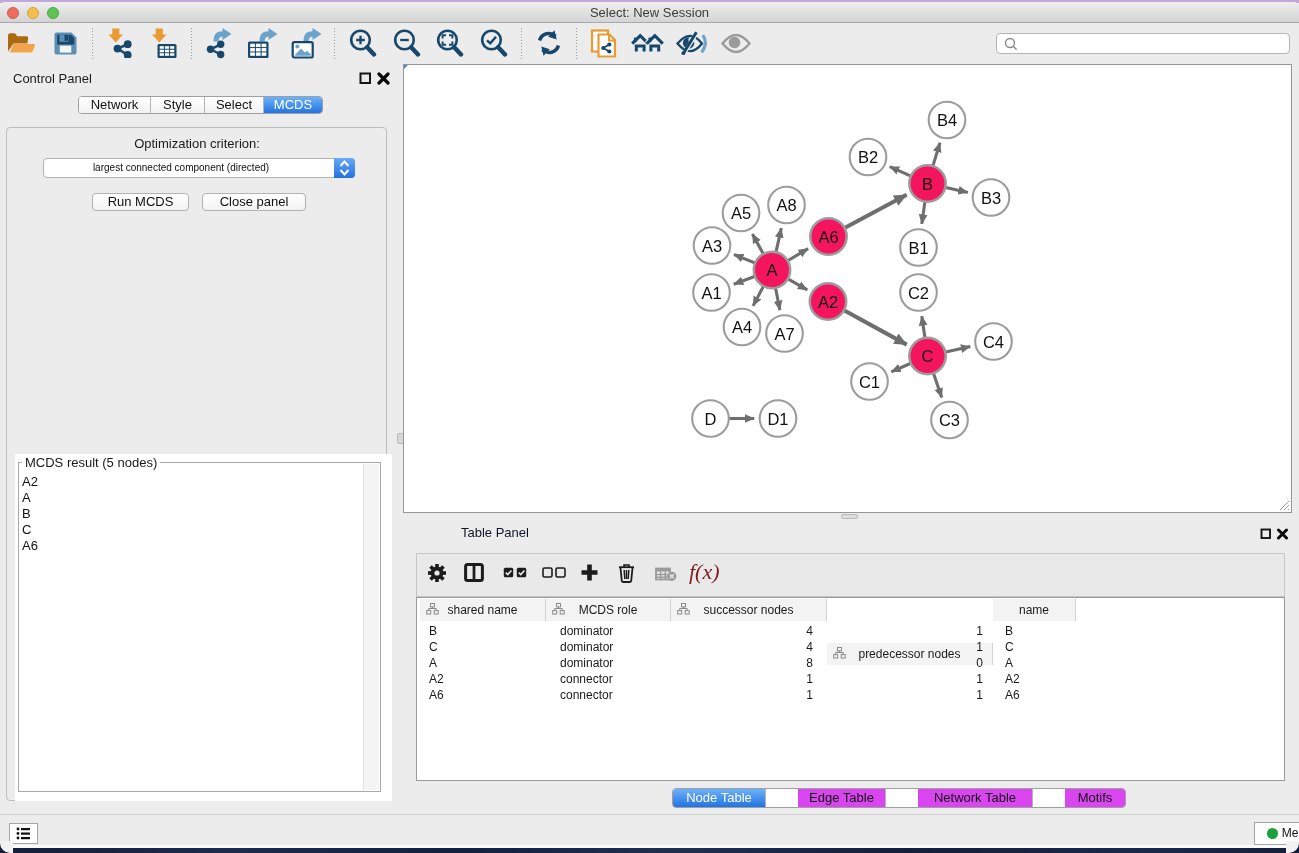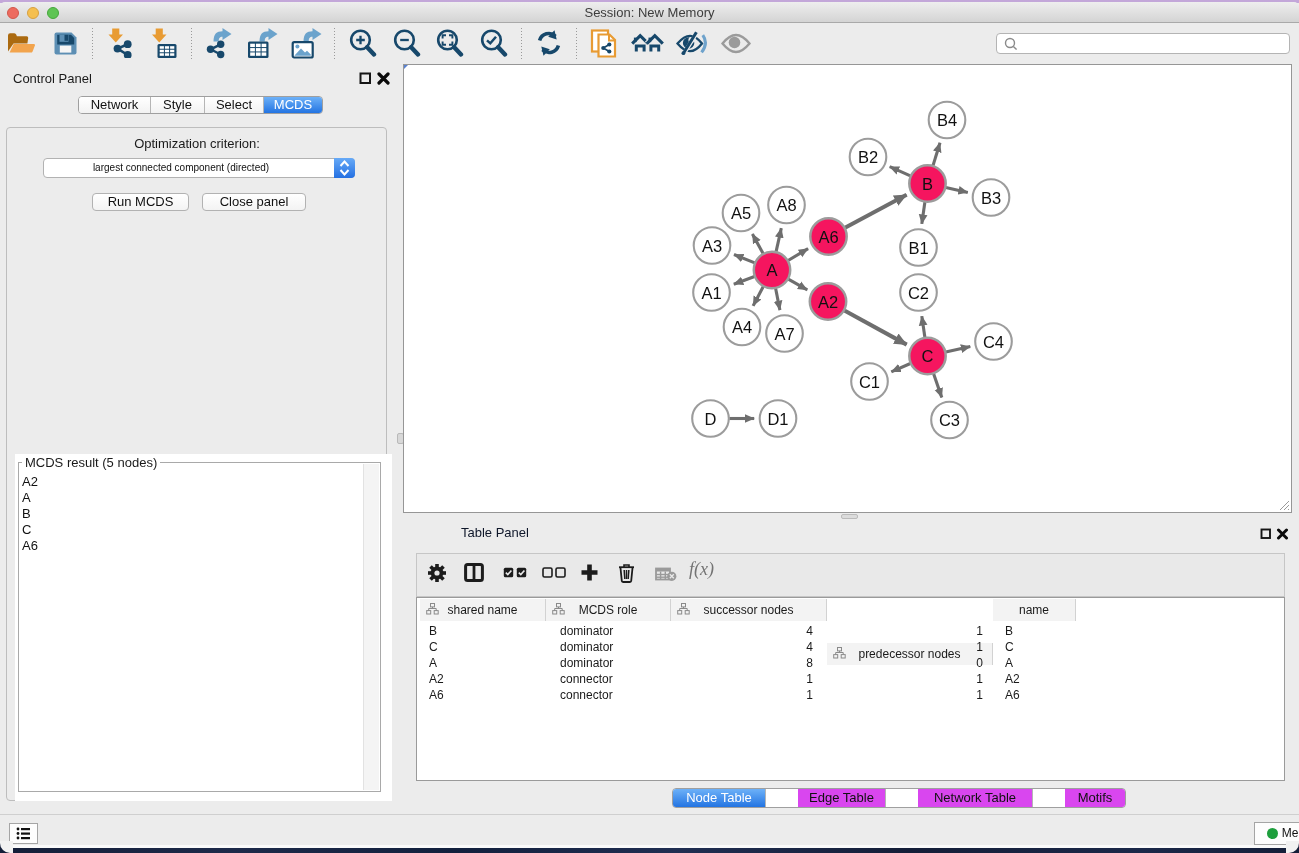--- a/index.html
+++ b/index.html
@@ -95,21 +95,21 @@
   border:1px solid #a5a5a5; font-size:12px; color:#111; line-height:21px; text-align:center; padding-left:9px;margin-left:40px; }
 #membtn .dot { display:inline-block; width:11px; height:11px; border-radius:50%;
   background:#1d9e3c; margin-right:4px; vertical-align:-1.5px; }
 #navy { left:0; top:848px; width:1299px; height:5px; background:#141e38;
   background-image:linear-gradient(90deg, #141e38 0%, #1d2a4a 18%, #12203d 35%, #202e52 52%, #141e38 70%, #1b2849 88%, #141e38 100%); }
 </style>
 </head>
 <body>
 <div class="abs" id="topstrip"></div>
 <div class="abs" id="titlebar">
-  <div class="title">Session: New Memory</div>
+  <div class="title">Select: New Session</div>
   <div class="tl" style="left:7px; background:#ed6b5f; border:1px solid #d2574b;"></div>
   <div class="tl" style="left:27px; background:#f5bf4f; border:1px solid #d8a040;"></div>
   <div class="tl" style="left:47px; background:#5fc454; border:1px solid #46a73c;"></div>
 </div>
 
 <div class="abs" id="toolbar">
   <svg style="position:absolute;left:7px;top:9px" width="29" height="22" viewBox="0 0 29 22">
 <path d="M1 19.5 L1 3.5 Q1 1.2 3.2 1.2 L7.3 1.2 Q8.8 1.3 9.3 2.7 L9.9 4.2 L19.6 4.2 Q21.4 4.3 21.2 6 L20.4 11.6 L6.5 11.6 Z" fill="#ab6a10"></path>
 <path d="M6.6 12 L27 12 Q28.4 12.1 27.9 13.5 L25.6 19.4 Q25.1 20.6 23.7 20.6 L2.6 20.6 Z" fill="#f2a44d"></path>
 </svg>
@@ -417,21 +417,21 @@
   <svg style="position:absolute;left:238px;top:13px" width="22" height="14" viewBox="0 0 22 14">
 <rect x="1" y="1.5" width="14" height="11" fill="none" stroke="#9a9a9a" stroke-width="1.8"></rect>
 <rect x="1" y="1.5" width="14" height="3" fill="#9a9a9a"></rect>
 <line x1="1" y1="7.5" x2="15" y2="7.5" stroke="#9a9a9a" stroke-width="1.4"></line>
 <line x1="1" y1="10.2" x2="15" y2="10.2" stroke="#9a9a9a" stroke-width="1.4"></line>
 <line x1="5.6" y1="4.5" x2="5.6" y2="12.5" stroke="#9a9a9a" stroke-width="1.4"></line>
 <line x1="10.3" y1="4.5" x2="10.3" y2="12.5" stroke="#9a9a9a" stroke-width="1.4"></line>
 <circle cx="16.8" cy="9.3" r="4.6" fill="#9a9a9a"></circle>
 <path d="M14.8 7.3 L18.8 11.3 M18.8 7.3 L14.8 11.3" stroke="#e9e9e9" stroke-width="1.3"></path>
 </svg>
-  <div style="position:absolute;left:272px;top:5px;font-family:'Liberation Serif',serif;font-style:italic;font-size:18px;color:#737373;">f(x)</div>
+  <div style="position:absolute;left:272px;top:5px;font-family:'Liberation Serif',serif;font-style:italic;font-size:22px;color:#7f1d1d;">f(x)</div>
 </div>
 <div class="abs" id="tp-table">
   <div class="th" style="left:3px;width:126px;"><svg width="13" height="12" viewBox="0 0 13 12" style="position:absolute;left:6px;top:4px">
         <rect x="4.5" y="0.5" width="4" height="3.4" fill="none" stroke="#8a8a8a" stroke-width="1"></rect>
         <rect x="0.7" y="7.6" width="4" height="3.4" fill="none" stroke="#8a8a8a" stroke-width="1"></rect>
         <rect x="8.2" y="7.6" width="4" height="3.4" fill="none" stroke="#8a8a8a" stroke-width="1"></rect>
         <path d="M2.7 7.6 L2.7 5.5 L10.2 5.5 L10.2 7.6 M6.5 5.5 L6.5 3.9" fill="none" stroke="#8a8a8a" stroke-width="1"></path>
       </svg>shared name</div>
   <div class="th" style="left:129px;width:125px;"><svg width="13" height="12" viewBox="0 0 13 12" style="position:absolute;left:6px;top:4px">
         <rect x="4.5" y="0.5" width="4" height="3.4" fill="none" stroke="#8a8a8a" stroke-width="1"></rect>

